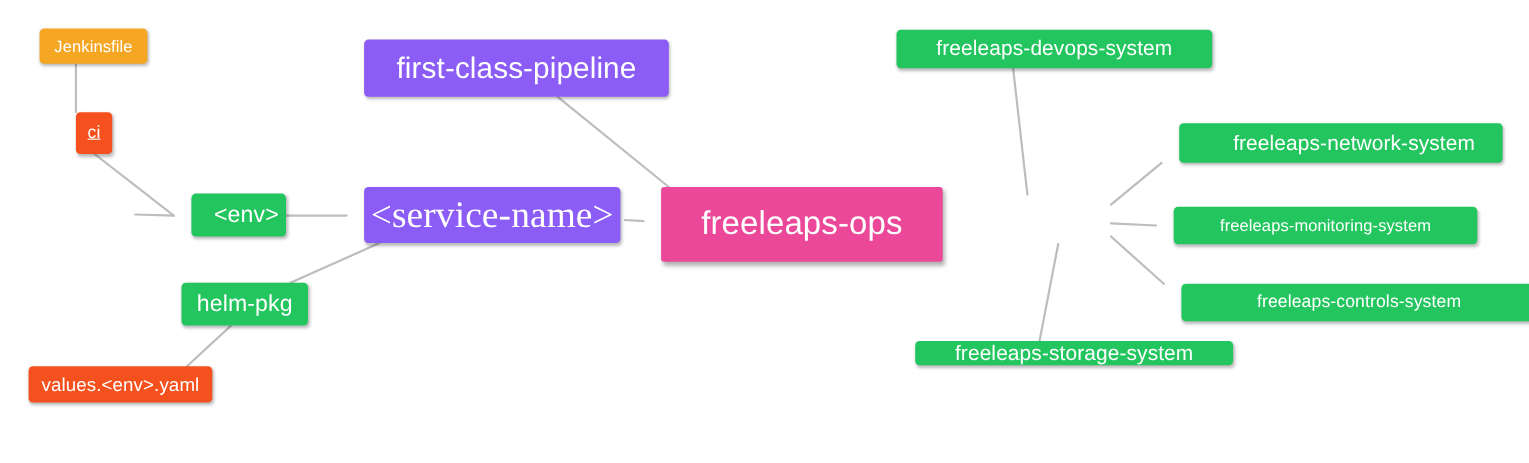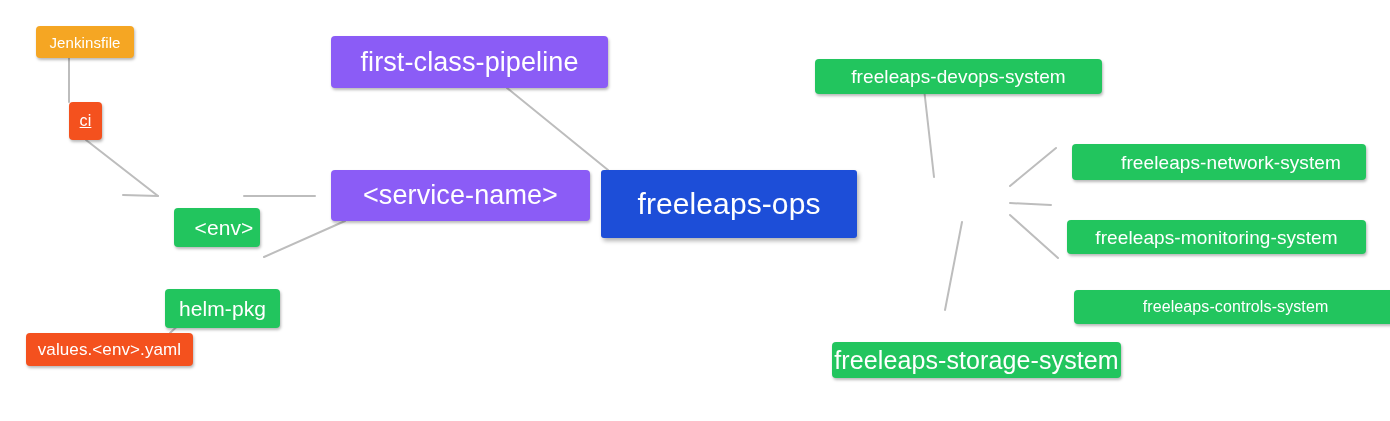--- a/index.html
+++ b/index.html
@@ -42,26 +42,26 @@
     justify-content: center;
     color: #ffffff;
     white-space: nowrap;
     border-radius: 4px;
     box-shadow: 1px 2px 3px rgba(0,0,0,0.28);
     line-height: 1;
     letter-spacing: 0.1px;
     user-select: none;
   }
   .node.root {
-    background: #1d4ed8;
+    background: #ec4899;
     border-radius: 3px;
     box-shadow: 2px 3px 4px rgba(0,0,0,0.3);
   }
   .node.blue    { background: #8b5cf6; }
-  .node.green   { background: #22c55e; margin-top: 32px; }
+  .node.green   { background: #22c55e; }
   .node.orange  { background: #f5a623; }
   .node.redtile { background: #f4511e; }
 </style>
 </head>
 <body>
 
 <div id="mindmap">
   <svg id="edge-layer" viewBox="0 0 1390 421" width="1390" height="421">
       <line x1="69" y1="58" x2="69" y2="102" stroke="#bdbdbd" stroke-width="2" stroke-linecap="round"></line>
       <line x1="86" y1="140" x2="158" y2="196" stroke="#bdbdbd" stroke-width="2" stroke-linecap="round"></line>
@@ -78,21 +78,21 @@
       <line x1="1058" y1="258" x2="1010" y2="215" stroke="#bdbdbd" stroke-width="2" stroke-linecap="round"></line>
       <line x1="945" y1="310" x2="962" y2="222" stroke="#bdbdbd" stroke-width="2" stroke-linecap="round"></line>
     </svg>
   <div id="node-layer">
       <div class="node orange" style="left: 20px; top: 26px; width: 98px; height: 32px; font-size: 15px;">Jenkinsfile</div>
       <div class="node redtile" style="left: 53px; top: 102px; width: 33px; height: 38px; font-size: 16px; text-decoration: underline;">ci</div>
       <div class="node green" style="left: 158px; top: 176px; width: 86px; height: 39px; font-size: 21px; padding-left: 14px;">&lt;env&gt;</div>
       <div class="node green" style="left: 149px; top: 257px; width: 115px; height: 39px; font-size: 21px;">helm-pkg</div>
       <div class="node redtile" style="left: 10px; top: 333px; width: 167px; height: 33px; font-size: 17px;">values.&lt;env&gt;.yaml</div>
       <div class="node blue" style="left: 315px; top: 36px; width: 277px; height: 52px; font-size: 27px;">first-class-pipeline</div>
-      <div class="node blue" style="left: 315px; top: 170px; width: 259px; height: 51px; font-size: 27px;">&lt;service-name&gt;</div>
+      <div class="node blue" style="left: 315px; top: 170px; width: 233px; height: 51px; font-size: 34px; font-family: Liberation Serif, serif;">&lt;service-name&gt;</div>
       <div class="node root" style="left: 585px; top: 170px; width: 256px; height: 68px; font-size: 30px;">freeleaps-ops</div>
       <div class="node green" style="left: 799px; top: 27px; width: 287px; height: 35px; font-size: 19px;">freeleaps-devops-system</div>
       <div class="node green" style="left: 1056px; top: 112px; width: 294px; height: 36px; font-size: 19px; padding-left: 24px;">freeleaps-network-system</div>
-      <div class="node green" style="left: 1051px; top: 188px; width: 299px; height: 34px; font-size: 19px;">freeleaps-monitoring-system</div>
+      <div class="node green" style="left: 1051px; top: 188px; width: 276px; height: 34px; font-size: 15px;">freeleaps-monitoring-system</div>
       <div class="node green" style="left: 1058px; top: 258px; width: 323px; height: 34px; font-size: 16px;">freeleaps-controls-system</div>
-      <div class="node green" style="left: 816px; top: 310px; width: 289px; height: 36px; font-size: 25px;">freeleaps-storage-system</div>
+      <div class="node green" style="left: 816px; top: 310px; width: 289px; height: 22px; font-size: 19px;">freeleaps-storage-system</div>
     </div>
 </div>
 
 </body></html>

